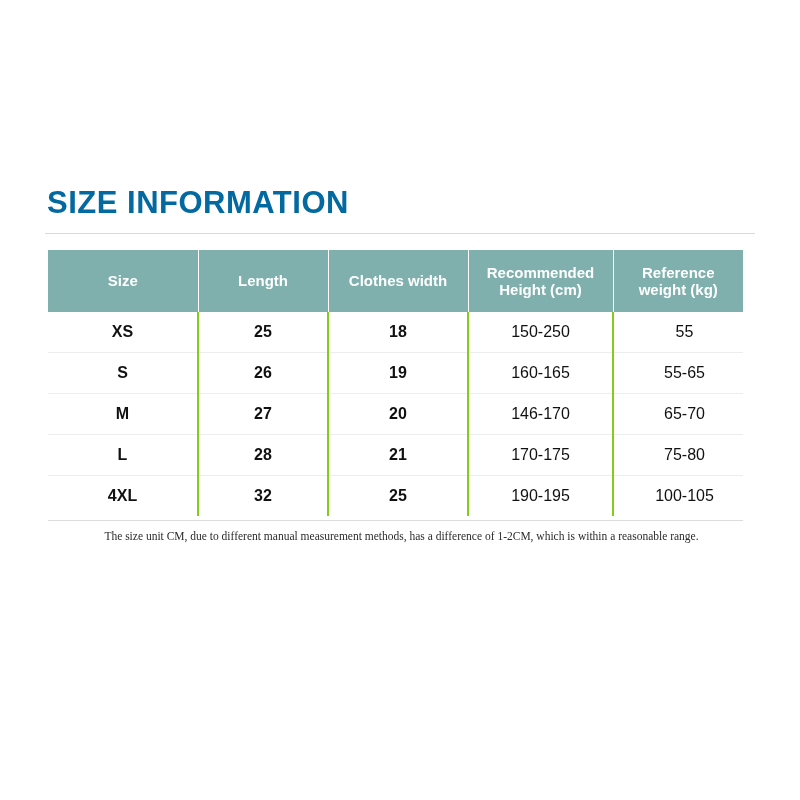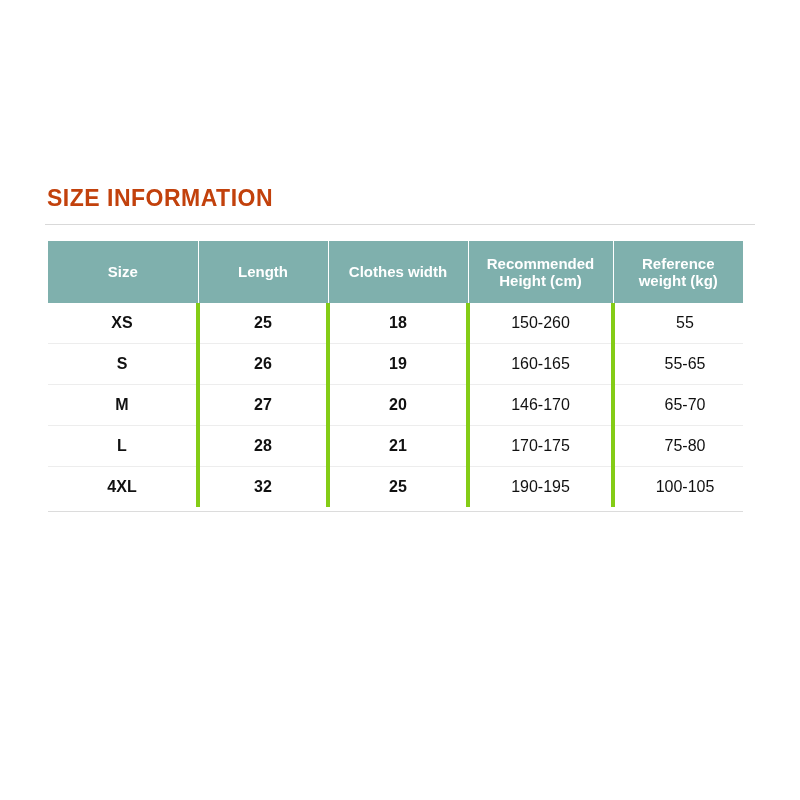--- a/index.html
+++ b/index.html
@@ -19,23 +19,23 @@
     height: 800px;
     background: #ffffff;
   }
   .card {
     position: absolute;
     left: 45px;
     top: 185px;
     width: 710px;
   }
   .title {
-    font-size: 23px;
+    font-size: 31px;
     font-weight: bold;
-    color: #c2410c;
+    color: #0369a1;
     letter-spacing: 0.5px;
     margin: 0 0 12px 2px;
     font-family: "Liberation Sans", sans-serif;
   }
   .title-rule {
     height: 1px;
     background: #d9d9d9;
     width: 710px;
     margin-bottom: 16px;
   }
@@ -58,21 +58,21 @@
     height: 44px;
   }
   table.size-table thead th:last-child {
     border-right: none;
   }
   table.size-table tbody td {
     text-align: center;
     font-size: 16px;
     color: #111111;
     padding: 7px 4px;
-    border-right: 4px solid #84cc16;
+    border-right: 2px solid #84cc16;
     border-bottom: 1px solid #ededed;
     background: #ffffff;
     height: 26px;
   }
   table.size-table tbody td:last-child {
     border-right: none;
     padding-left: 16px;
   }
   table.size-table tbody tr:last-child td {
     border-bottom: none;
@@ -128,21 +128,21 @@
           <th>Clothes width</th>
           <th>Recommended Height (cm)</th>
           <th>Reference weight (kg)</th>
         </tr>
       </thead>
       <tbody>
         <tr>
           <td class="c-size">XS</td>
           <td class="c-length">25</td>
           <td class="c-width">18</td>
-          <td class="c-height">150-260</td>
+          <td class="c-height">150-250</td>
           <td class="c-weight">55</td>
         </tr>
         <tr>
           <td class="c-size">S</td>
           <td class="c-length">26</td>
           <td class="c-width">19</td>
           <td class="c-height">160-165</td>
           <td class="c-weight">55-65</td>
         </tr>
         <tr>
@@ -163,15 +163,16 @@
           <td class="c-size">4XL</td>
           <td class="c-length">32</td>
           <td class="c-width">25</td>
           <td class="c-height">190-195</td>
           <td class="c-weight">100-105</td>
         </tr>
       </tbody>
     </table>
 
     <div class="note-rule"></div>
+    <div class="note">The size unit CM, due to different manual measurement methods, has a difference of 1-2CM, which is within a reasonable range.</div>
 
   </div>
 </div>
 
 </body></html>

